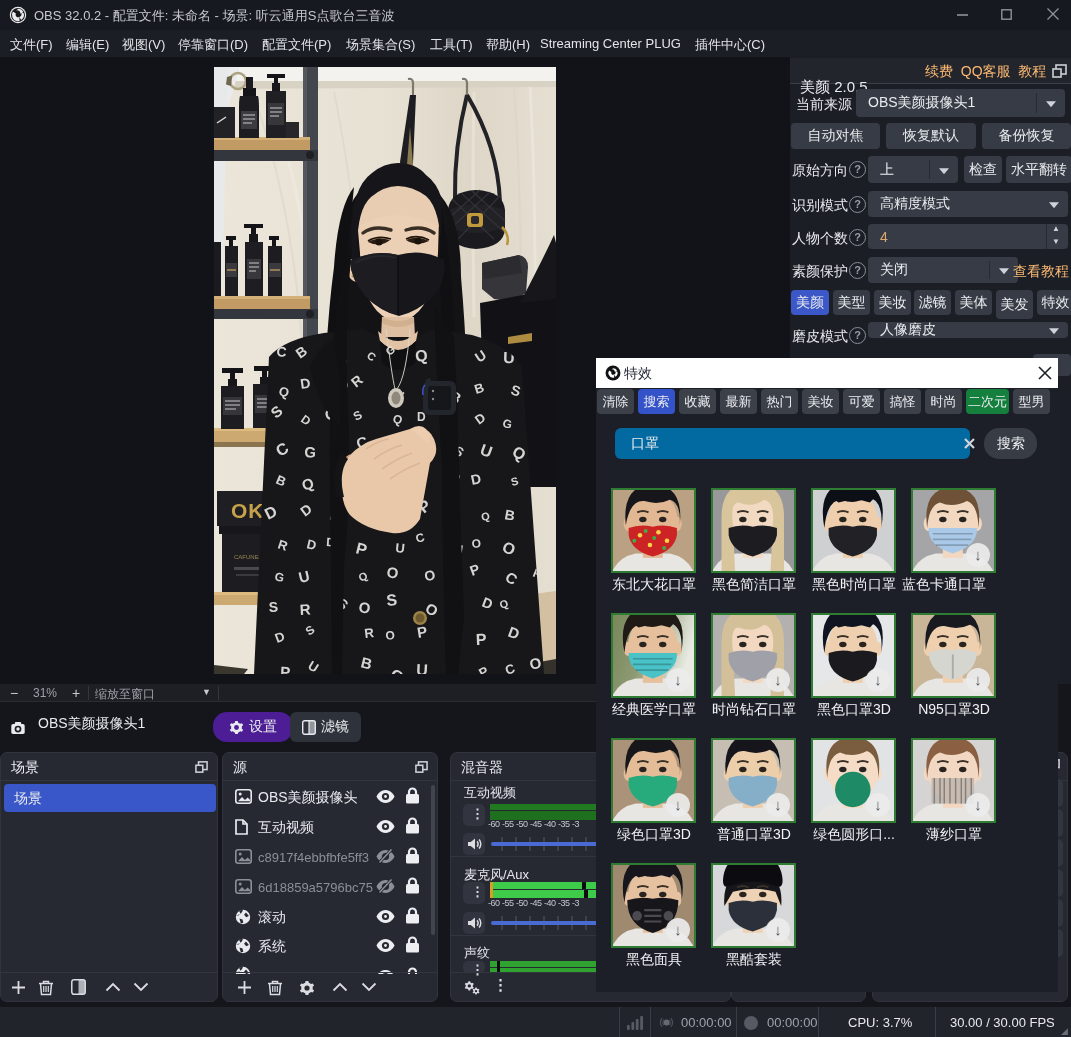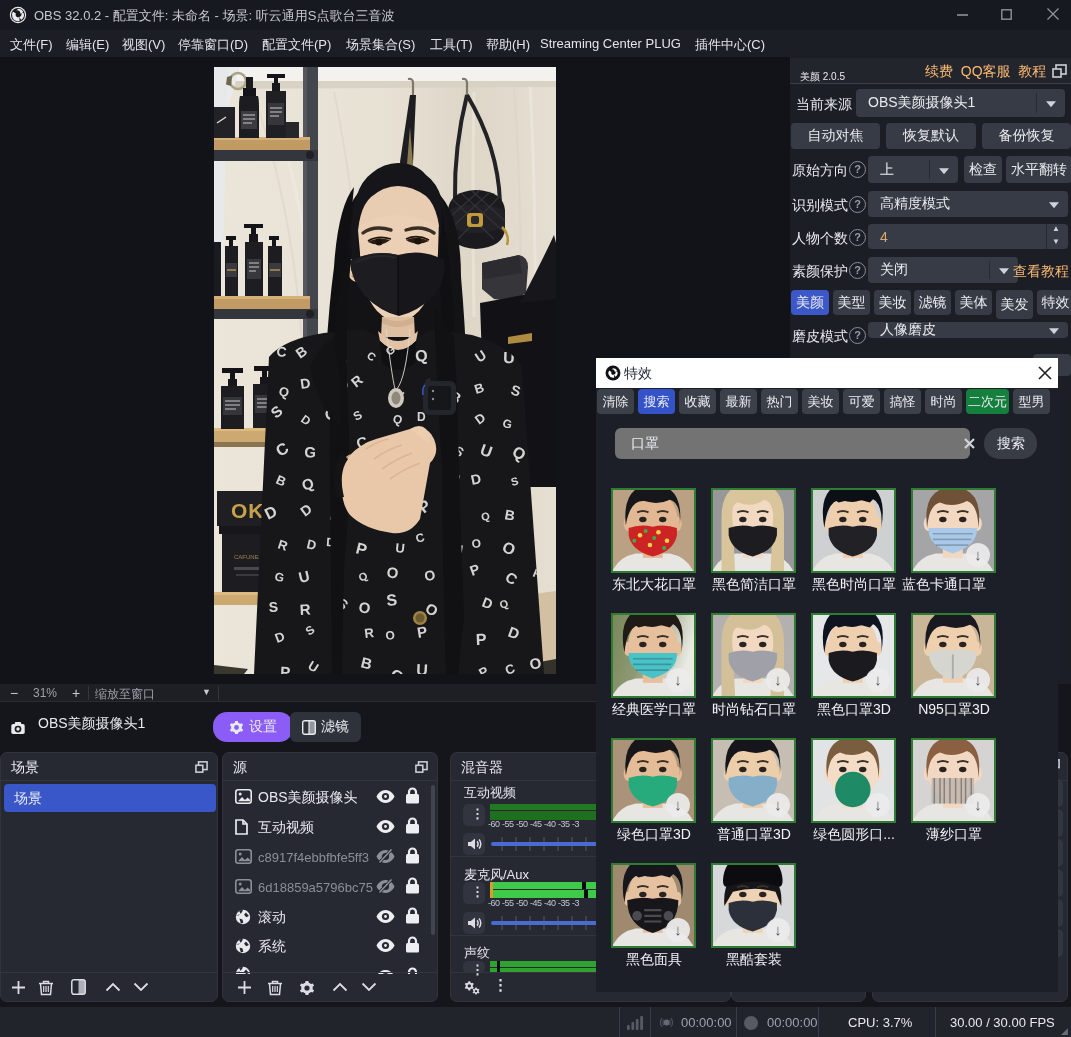--- a/index.html
+++ b/index.html
@@ -432,21 +432,21 @@
 <path d="M136 388 Q128 392 128 404" stroke="#cda684" stroke-width="1.5" fill="none"></path>
 
 <path d="M122 430 Q116 400 128 386 L134 392 Q124 406 130 430 Z" fill="#141417"></path>
 
 <circle cx="206" cy="551" r="7" fill="#9c8246"></circle>
 <circle cx="206" cy="551" r="4.5" fill="#6e5a2e"></circle>
 </svg></div>
     <div id="rpanel">
 
       <div class="abs" style="left:0;top:1px;width:281px;height:26px;background:#22252c;border-bottom:1px solid #3a3e46">
-        <span class="abs" style="left:10px;top:12px;font-size:10px">美颜 2.0.5</span>
+        <span class="abs" style="left:10px;top:20px;font-size:15px">美颜 2.0.5</span>
         <span class="abs bluelink" style="left:135px;top:5px;font-size:14px">续费&nbsp; QQ客服&nbsp; 教程</span>
         <svg class="abs" style="left:262px;top:6px" width="15" height="14" viewBox="0 0 15 14">
           <rect x="4" y="1" width="10" height="9" fill="none" stroke="#cdd0d6" stroke-width="1.6"></rect>
           <rect x="1" y="5" width="8" height="8" fill="#22252c" stroke="#cdd0d6" stroke-width="1.6"></rect>
         </svg>
       </div>
 
       <span class="rp-label" style="left:6px;top:39px">当前来源</span>
       <div class="ddown" style="left:66px;top:32px;width:209px;height:28px">
         <span class="dtext">OBS美颜摄像头1</span>
@@ -522,21 +522,21 @@
     <div class="abs" style="left:218px;top:2px;width:1px;height:14px;background:#33363d"></div>
   </div>
   <div id="cambar">
     <svg class="abs" style="left:11px;top:20px" width="14" height="12" viewBox="0 0 19 17">
       <rect x="0" y="3" width="19" height="14" rx="2.5" fill="#e8eaee"></rect>
       <rect x="5" y="0" width="9" height="4" rx="1.5" fill="#e8eaee"></rect>
       <circle cx="9.5" cy="10" r="4.8" fill="#1d1f24"></circle>
       <circle cx="9.5" cy="10" r="2.4" fill="#e8eaee"></circle>
     </svg>
     <span class="abs" style="left:38px;top:13px">OBS美颜摄像头1</span>
-    <div class="btn" style="left:213px;top:10px;width:80px;height:30px;background:#8b5cf6;border-radius:14px">
+    <div class="btn" style="left:213px;top:10px;width:80px;height:30px;background:#4c1d95;border-radius:14px">
       <svg width="15" height="15" viewBox="0 0 16 16" style="margin-right:5px">
           <path fill="#e8eaee" d="M13.6 9.3a5.6 5.6 0 0 0 0-2.6l1.5-1.1-1.3-2.2-1.8.7a5.6 5.6 0 0 0-2.2-1.3L9.4 1H6.6l-.4 1.8a5.6 5.6 0 0 0-2.2 1.3l-1.8-.7-1.3 2.2 1.5 1.1a5.6 5.6 0 0 0 0 2.6l-1.5 1.1 1.3 2.2 1.8-.7a5.6 5.6 0 0 0 2.2 1.3l.4 1.8h2.8l.4-1.8a5.6 5.6 0 0 0 2.2-1.3l1.8.7 1.3-2.2zM8 10.6A2.6 2.6 0 1 1 8 5.4a2.6 2.6 0 0 1 0 5.2z"></path>
         </svg>
       设置</div>
     <div class="btn" style="left:290px;top:10px;width:71px;height:30px;background:#2e323a;border-radius:6px">
       <svg width="14" height="15" viewBox="0 0 14 15" style="margin-right:5px">
           <rect x="0.7" y="0.7" width="12.6" height="13.6" rx="2" fill="none" stroke="#e8eaee" stroke-width="1.4"></rect>
           <path d="M7 1v13" stroke="#e8eaee" stroke-width="1.2"></path>
           <path fill="#e8eaee" d="M7 1h5a1.3 1.3 0 0 1 1.3 1.3v10.4A1.3 1.3 0 0 1 12 14H7z" opacity="0.55"></path>
         </svg>
@@ -897,21 +897,21 @@
     <div class="dtab" style="left:83px;width:37px;background:#3c4049">收藏</div>
     <div class="dtab" style="left:124px;width:37px;background:#3c4049">最新</div>
     <div class="dtab" style="left:165px;width:37px;background:#3c4049">热门</div>
     <div class="dtab" style="left:206px;width:37px;background:#3c4049">美妆</div>
     <div class="dtab" style="left:247px;width:37px;background:#3c4049">可爱</div>
     <div class="dtab" style="left:288px;width:37px;background:#3c4049">搞怪</div>
     <div class="dtab" style="left:329px;width:37px;background:#3c4049">时尚</div>
     <div class="dtab" style="left:370px;width:43px;background:#15803d">二次元</div>
     <div class="dtab" style="left:417px;width:37px;background:#3c4049">型男</div>
 
-    <div class="abs" style="left:19px;top:70px;width:355px;height:31px;background:#737373;border-radius:6px">
+    <div class="abs" style="left:19px;top:70px;width:355px;height:31px;background:#0369a1;border-radius:6px">
       <span class="abs" style="left:16px;top:7px;color:#eceef2;font-size:14px">口罩</span>
       <svg class="abs" style="left:348px;top:9px" width="13" height="13" viewBox="0 0 13 13">
           <path d="M2 2 L11 11 M11 2 L2 11" stroke="#d0d3d9" stroke-width="2.2"></path>
         </svg>
     </div>
     <div class="abs" style="left:388px;top:70px;width:53px;height:31px;background:#383c45;border-radius:15px">
       <span class="abs" style="left:13px;top:7px;color:#eceef2;font-size:14px">搜索</span>
     </div>
     <div class="thumb" style="left:15px;top:130px"><svg width="81" height="81" viewBox="0 0 81 81">
           <rect width="81" height="81" fill="#bba184"></rect>

